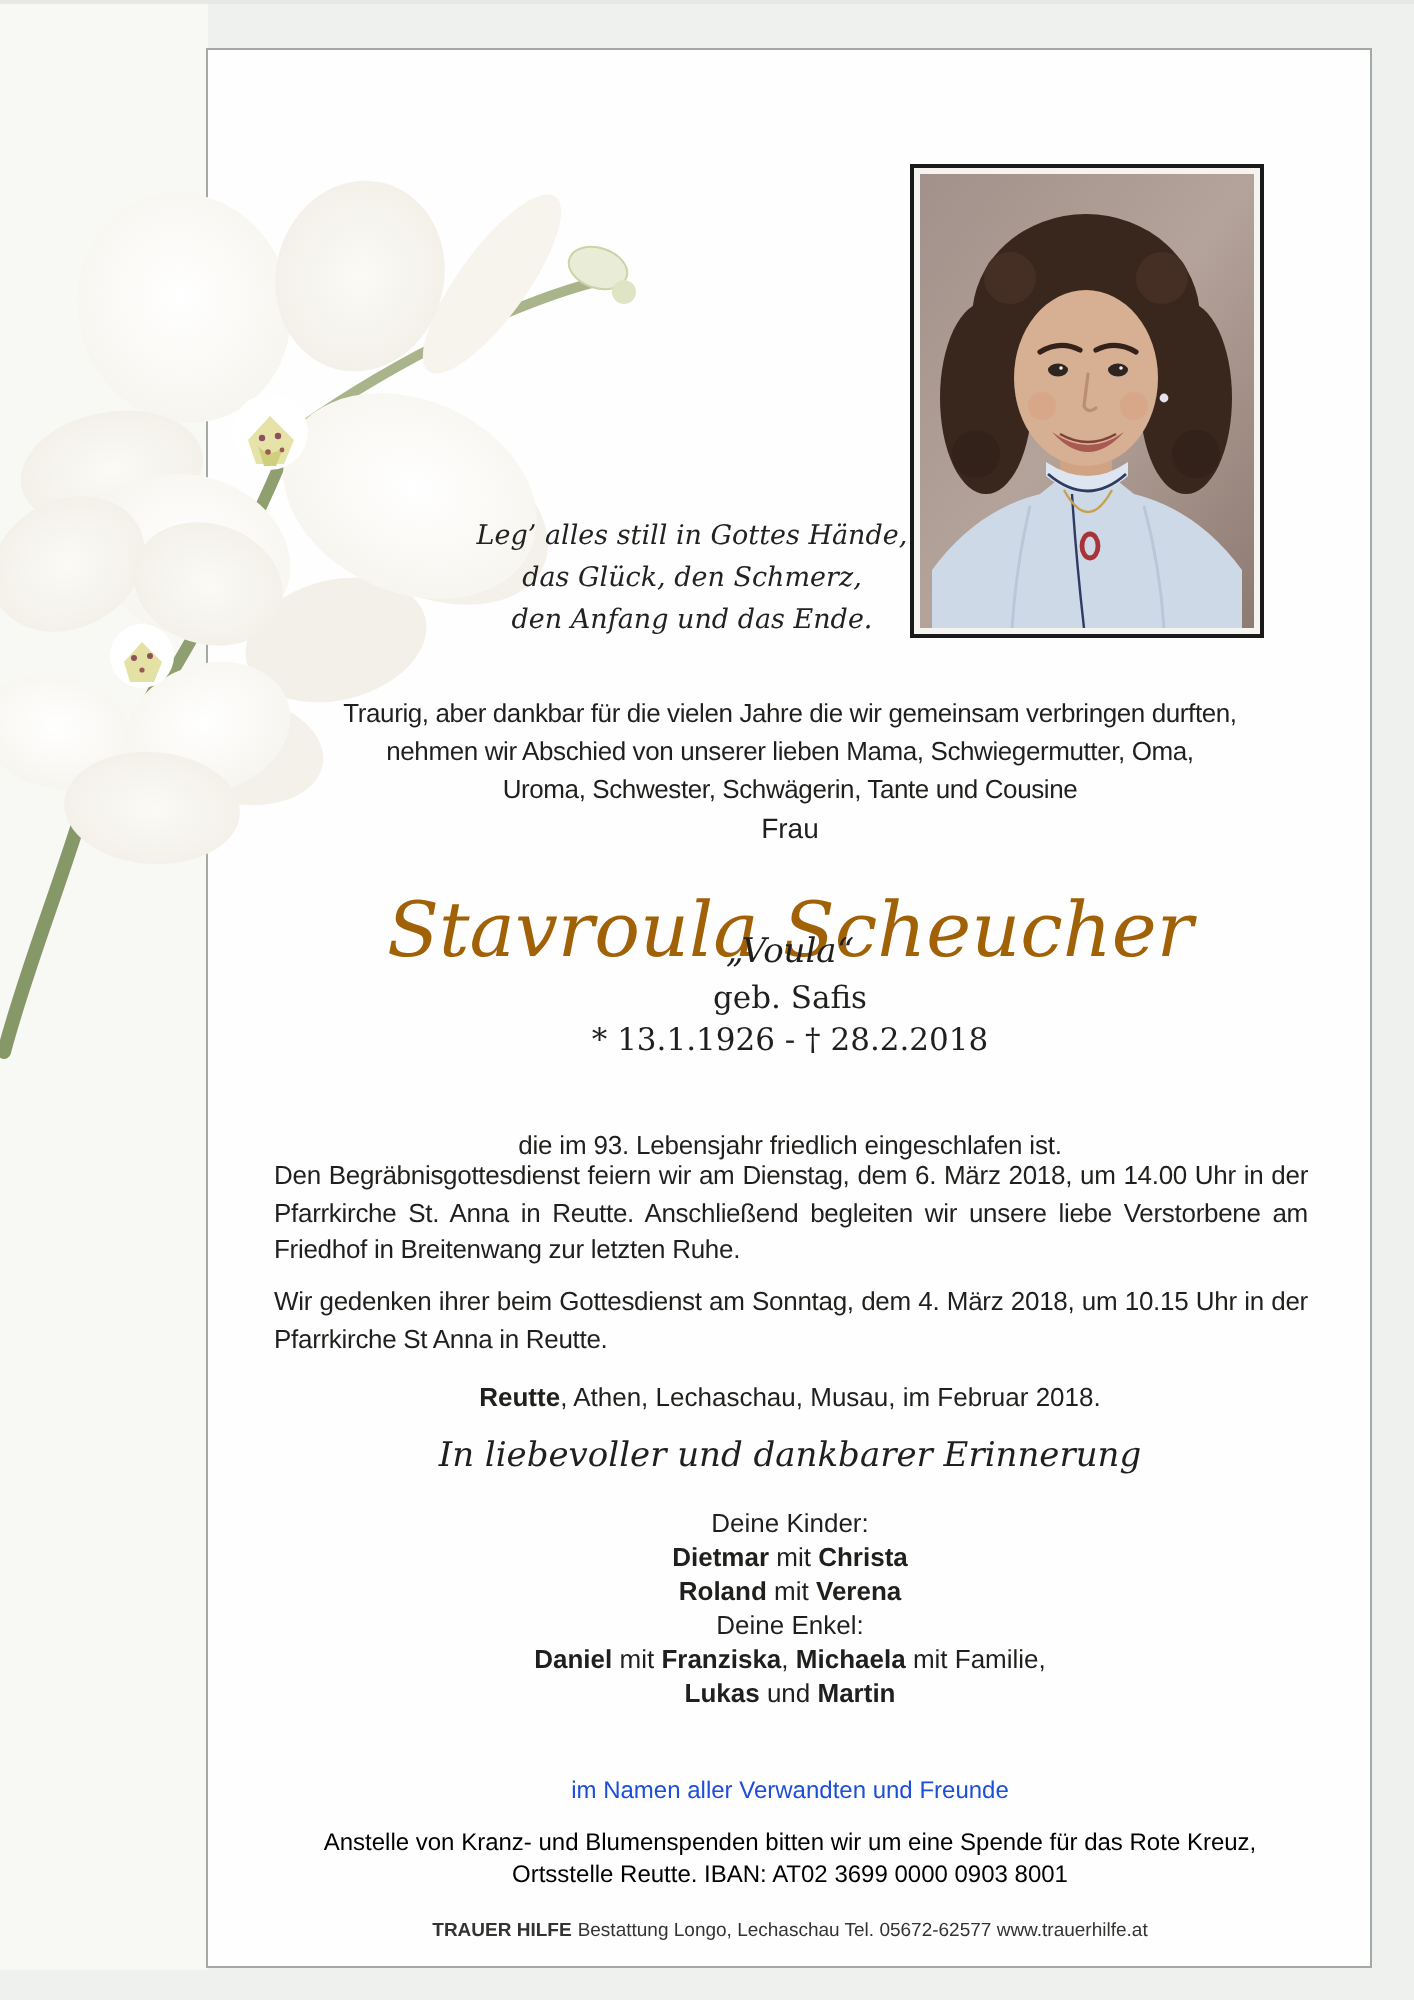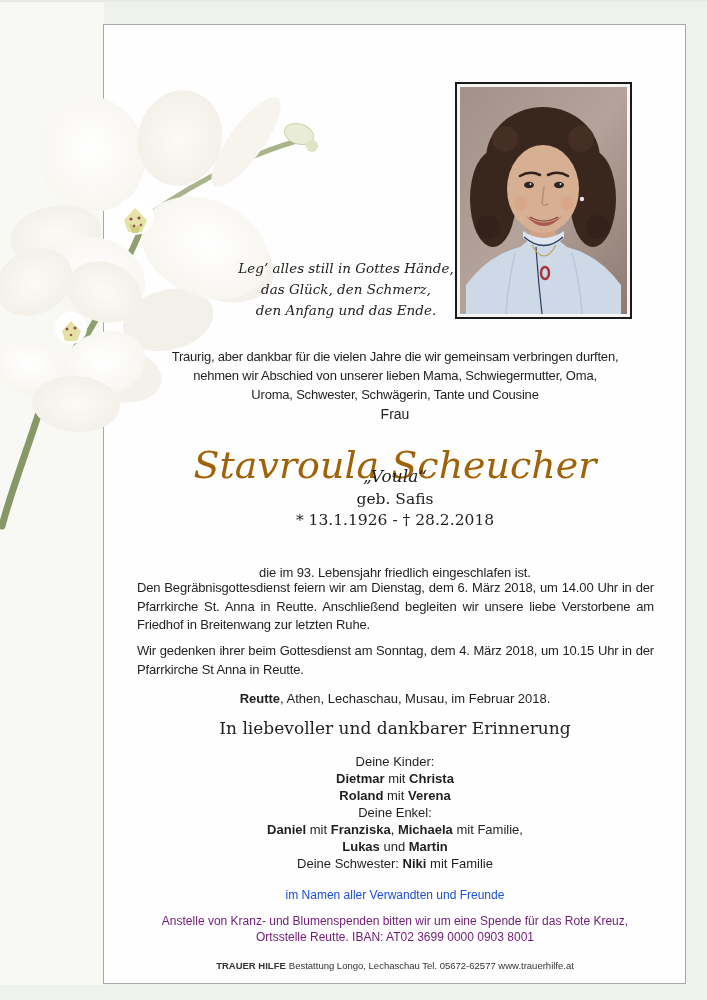--- a/index.html
+++ b/index.html
@@ -38,26 +38,26 @@
   .ageline{left:135px;top:563px;width:520px;font-size:13px;letter-spacing:-0.1px;}
   .para{
     left:137px;width:517px;text-align:justify;
     font-size:13px;line-height:18.5px;letter-spacing:-0.15px;
   }
   .para1{top:577px;}
   .para2{top:640px;}
   .cities{left:135px;top:689px;width:520px;font-size:13px;}
   .remembrance{
     left:135px;top:716px;width:520px;
-    font-family:"DejaVu Serif",serif;font-size:17px;
+    font-family:"DejaVu Serif",serif;font-style:italic;font-size:17px;
   }
   .family{left:135px;top:751px;width:520px;font-size:13px;line-height:17px;}
   .family .b{font-weight:bold;}
   .family-closing{left:135px;top:886px;width:520px;font-size:12px;color:#1d4ed8;}
-  .donation{left:135px;top:911px;width:520px;font-size:12px;line-height:16px;color:#701a75;}
+  .donation{left:135px;top:911px;width:520px;font-size:12px;line-height:16px;color:#000000;}
   .footer{left:135px;top:958px;width:520px;font-size:9.5px;color:#333331;}
   .footer .brand{font-weight:bold;margin-right:3px;}
   .b{font-weight:bold;}
 </style>
 </head>
 <body>
 
 <div class="page">
 
   <div class="left-strip"></div>
@@ -199,21 +199,20 @@
 
   <div class="txt remembrance">In liebevoller und dankbarer Erinnerung</div>
 
   <div class="txt family nowrap-lines" id="family-list">
       <div><span>Deine Kinder:</span></div>
       <div><span class="b">Dietmar</span><span> mit </span><span class="b">Christa</span></div>
       <div><span class="b">Roland</span><span> mit </span><span class="b">Verena</span></div>
       <div><span>Deine Enkel:</span></div>
       <div><span class="b">Daniel</span><span> mit </span><span class="b">Franziska</span><span>, </span><span class="b">Michaela</span><span> mit Familie,</span></div>
       <div><span class="b">Lukas</span><span> und </span><span class="b">Martin</span></div>
-      <div><span>Deine Schwester: </span><span class="b">Niki</span><span> mit Familie</span></div>
     </div>
   <div class="txt family-closing">im Namen aller Verwandten und Freunde</div>
 
   <div class="txt donation nowrap-lines">
     <div>Anstelle von Kranz- und Blumenspenden bitten wir um eine Spende für das Rote Kreuz,</div>
     <div>Ortsstelle Reutte. IBAN: AT02 3699 0000 0903 8001</div>
   </div>
 
   <div class="txt footer">
     <span class="brand">TRAUER HILFE</span><span>Bestattung Longo, Lechaschau Tel. 05672-62577 www.trauerhilfe.at</span>

